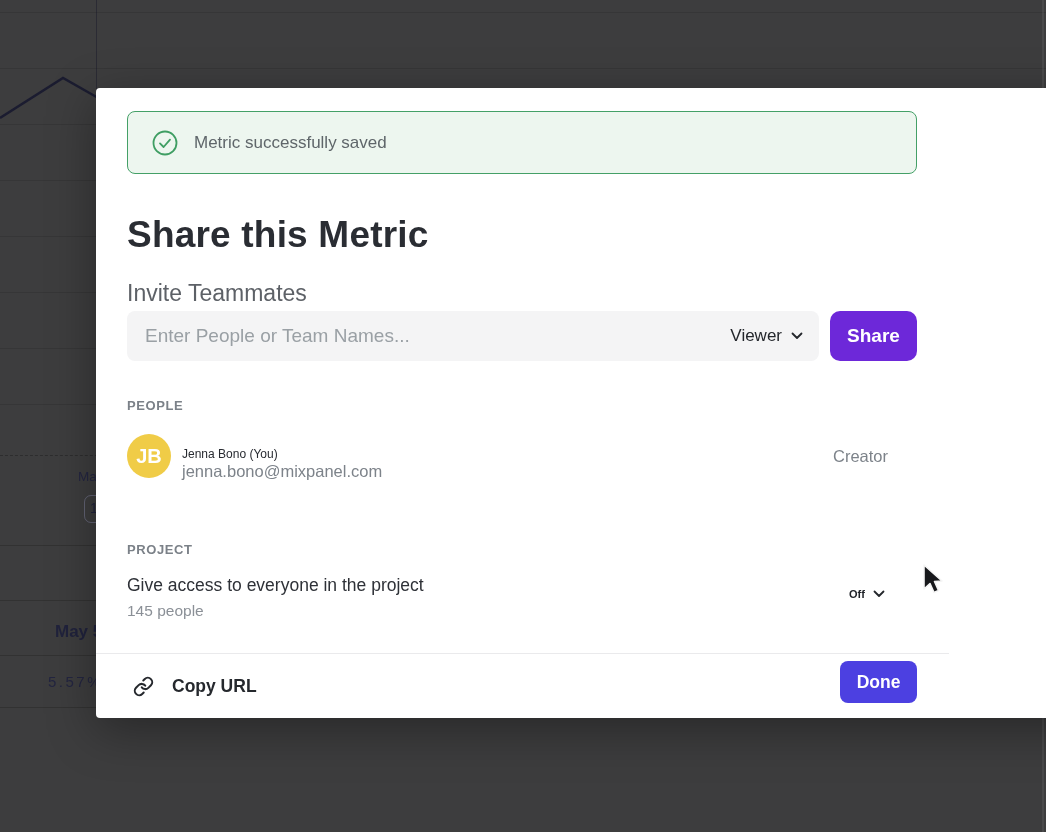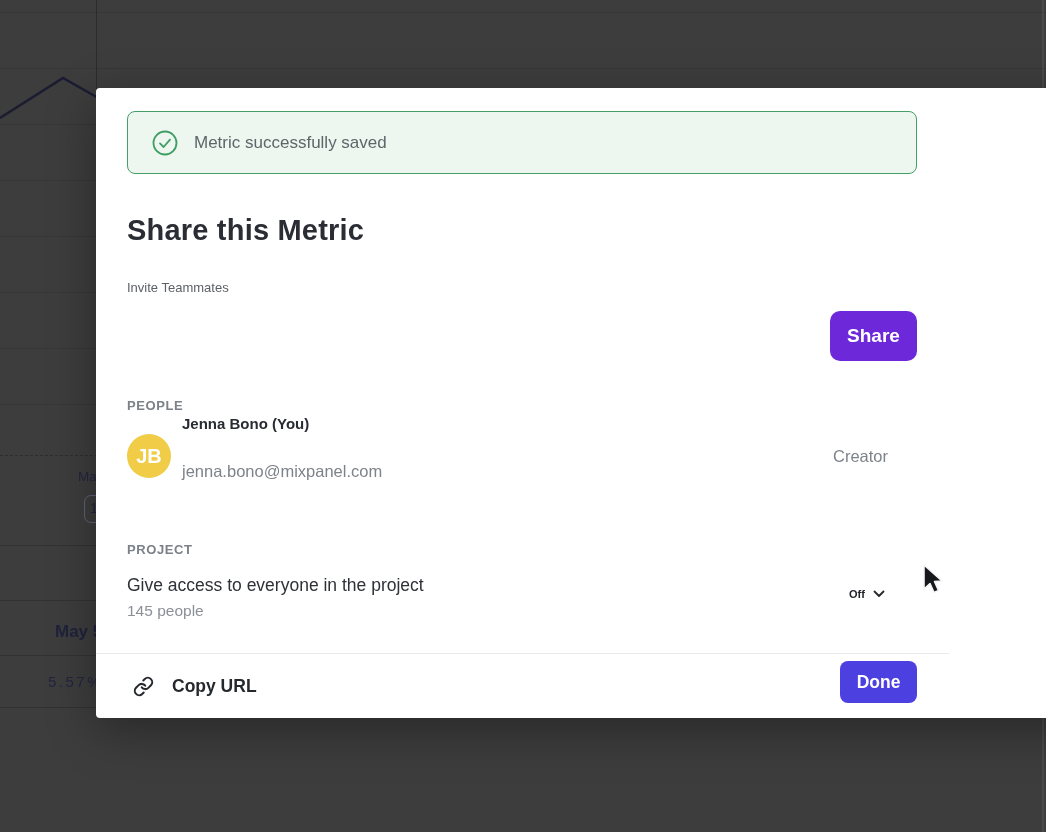--- a/index.html
+++ b/index.html
@@ -22,44 +22,44 @@
   #bg-chart { position:absolute; left:0; top:0; }
 
   
   .modal { position:absolute; left:96px; top:88px; width:1016px; height:630px; background:#ffffff;
            border-radius:4px; box-shadow:0 12px 48px rgba(0,0,0,0.35); }
 
   .toast { position:absolute; left:31px; top:23px; width:790px; height:63px; background:#edf6ef;
            border:1px solid #44a067; border-radius:8px; display:flex; align-items:center; padding-left:24px; }
   .toast .msg { margin-left:16px; font-size:17px; color:#5f666a; }
 
-  .modal-title { position:absolute; left:31px; top:126px; font-size:29px; font-weight:700; color:#2a2d33; letter-spacing:0.2px; }
+  .modal-title { position:absolute; left:31px; top:126px; font-size:37px; font-weight:700; color:#2a2d33; letter-spacing:0.2px; }
 
-  .invite-label { position:absolute; left:31px; top:192px; font-size:13px; color:#5d6167; }
+  .invite-label { position:absolute; left:31px; top:192px; font-size:23px; color:#5d6167; }
 
   .invite-input { position:absolute; left:31px; top:223px; width:692px; height:50px; background:#f4f4f5;
                   border-radius:8px; }
   .invite-input input { position:absolute; left:0; top:0; width:100%; height:100%; background:transparent;
                   border:none; outline:none; border-radius:8px; padding:0 140px 0 18px; font-size:19px;
                   color:#33363c; font-family:"Liberation Sans", sans-serif; }
   .invite-input input::placeholder { color:#9aa0a5; opacity:1; }
   .role-select { position:absolute; right:16px; top:0; height:50px; display:flex; align-items:center; gap:9px;
                  cursor:pointer; }
   .role-select .role-text { font-size:17px; color:#24272c; font-weight:500; }
 
   .share-btn { position:absolute; left:734px; top:223px; width:87px; height:50px; background:#6d28d9;
                border:none; border-radius:10px; color:#ffffff; font-size:19px; font-weight:700;
                font-family:"Liberation Sans", sans-serif; }
 
   .section-label { position:absolute; left:31px; font-size:13px; font-weight:700; color:#7b8188; letter-spacing:0.6px; }
 
   .avatar { position:absolute; left:31px; top:346px; width:44px; height:44px; border-radius:50%;
             background:#f0cc47; color:#ffffff; font-size:20px; font-weight:700; display:flex;
             align-items:center; justify-content:center; }
-  .member-name  { position:absolute; left:86px; top:327px; font-size:15px; font-weight:700; color:#282b31; }
+  .member-name  { position:absolute; left:86px; top:359px; font-size:12px; font-weight:400; color:#282b31; }
   .member-email { position:absolute; left:86px; top:374px; font-size:16.5px; color:#7d838a; }
   .member-role  { position:absolute; left:737px; top:359px; font-size:16.5px; color:#7d838a; }
 
   .access-title { position:absolute; left:31px; top:487px; font-size:17.5px; color:#2e3137; }
   .access-sub   { position:absolute; left:31px; top:514px; font-size:15.5px; color:#8b9097; }
   .off-select   { position:absolute; left:753px; top:489px; height:34px; display:flex; align-items:center; gap:8px; cursor:pointer; }
   .off-select .off-text { font-size:11px; font-weight:600; color:#202329; }
 
   .modal-footer { position:absolute; left:0; top:565px; width:853px; height:65px; border-top:1px solid #eaeaec; }
   .copy-url { position:absolute; left:37px; top:0; height:65px; display:flex; align-items:center; gap:18px;
@@ -117,20 +117,29 @@
         <circle cx="13" cy="13" r="11.5" fill="none" stroke="#3f9e63" stroke-width="1.8"></circle>
         <path d="M8 13.4 L11.6 17 L18 9.6" fill="none" stroke="#3f9e63" stroke-width="1.8" stroke-linecap="round" stroke-linejoin="round"></path>
       </svg>
       <span class="msg">Metric successfully saved</span>
     </div>
 
     <div class="modal-title">Share this Metric</div>
 
     <div class="invite-label">Invite Teammates</div>
 
+    <div class="invite-input">
+      <input type="text" placeholder="Enter People or Team Names..." style="">
+      <div class="role-select">
+        <span class="role-text">Viewer</span>
+        <svg width="12" height="8" viewBox="0 0 12 8">
+          <polyline points="1.5,1.5 6,6 10.5,1.5" fill="none" stroke="#24272c" stroke-width="1.8" stroke-linecap="round" stroke-linejoin="round"></polyline>
+        </svg>
+      </div>
+    </div>
 
     <button class="share-btn">Share</button>
 
     <div class="section-label" style="top:310px">PEOPLE</div>
 
     <div>
       <div class="avatar">JB</div>
       <div class="member-name">Jenna Bono (You)</div>
       <div class="member-email">jenna.bono@mixpanel.com</div>
       <div class="member-role">Creator</div>

